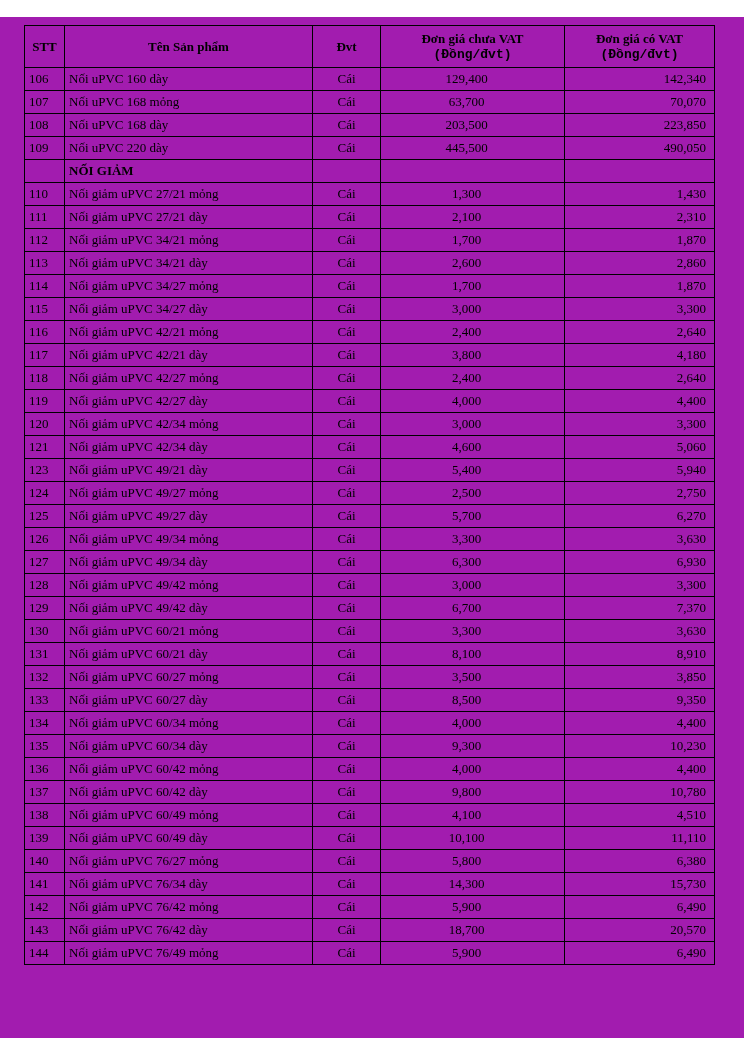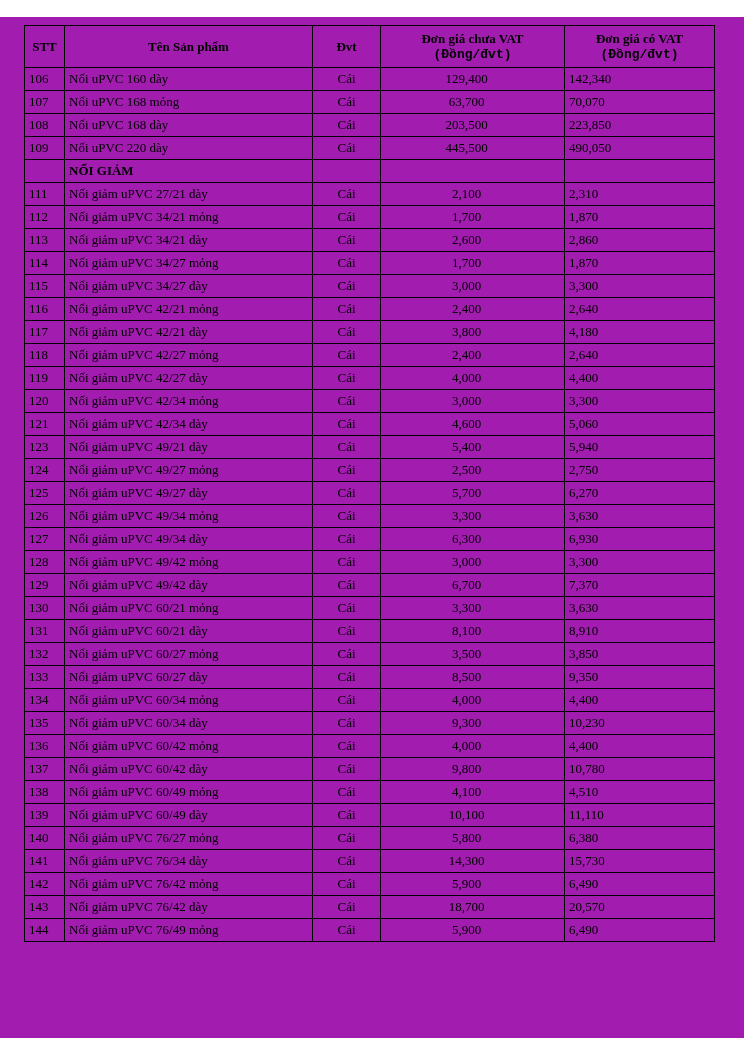--- a/index.html
+++ b/index.html
@@ -41,21 +41,21 @@
   }
   .price-table tbody td {
     height: 23px;
     padding: 0 4px;
     vertical-align: middle;
   }
   .c-stt  { text-align: left; }
   .c-name { text-align: left; padding-left: 6px; }
   .c-unit { text-align: center; }
   .c-p1   { text-align: center; padding-right: 16px !important; }
-  .c-p2   { padding-right: 8px !important; }
+  .c-p2   { text-align: right; padding-right: 8px !important; }
   .section-label { font-weight: bold; }
   .hdr-sub { font-weight: bold; font-family: Liberation Mono, monospace; }
   .footer {
     position: absolute;
     left: 0;
     right: 0;
     bottom: 8px;
     text-align: center;
     font-size: 10px;
   }
@@ -117,20 +117,27 @@
           <td class="c-p2">490,050</td>
         </tr>
         <tr>
           <td class="c-stt"></td>
           <td class="c-name section-label">NỐI GIẢM</td>
           <td class="c-unit"></td>
           <td class="c-p1"></td>
           <td class="c-p2"></td>
         </tr>
         <tr>
+          <td class="c-stt">110</td>
+          <td class="c-name">Nối giảm uPVC 27/21 mỏng</td>
+          <td class="c-unit">Cái</td>
+          <td class="c-p1">1,300</td>
+          <td class="c-p2">1,430</td>
+        </tr>
+        <tr>
           <td class="c-stt">111</td>
           <td class="c-name">Nối giảm uPVC 27/21 dày</td>
           <td class="c-unit">Cái</td>
           <td class="c-p1">2,100</td>
           <td class="c-p2">2,310</td>
         </tr>
         <tr>
           <td class="c-stt">112</td>
           <td class="c-name">Nối giảm uPVC 34/21 mỏng</td>
           <td class="c-unit">Cái</td>

